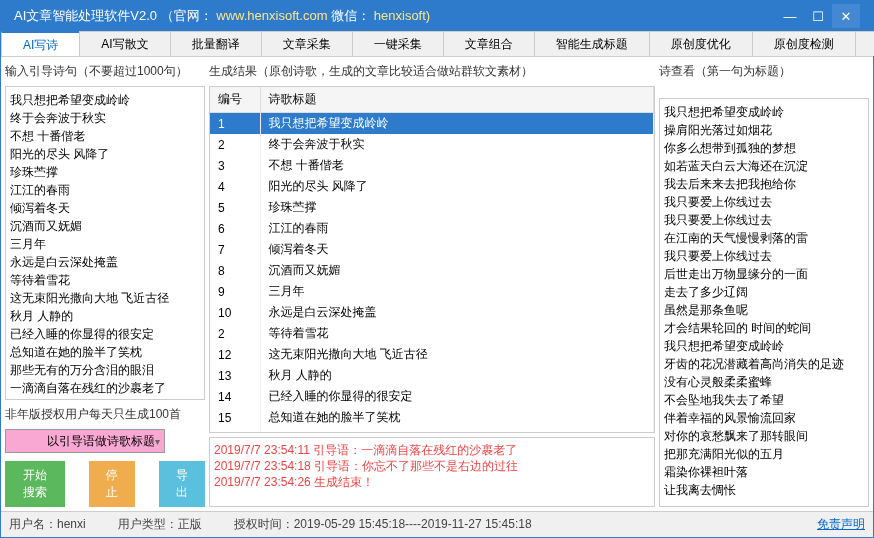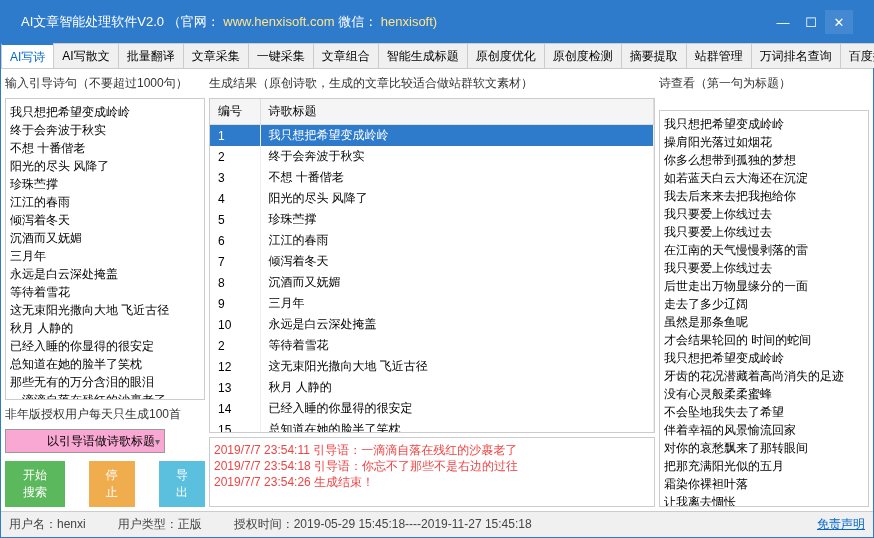--- a/index.html
+++ b/index.html
@@ -14,24 +14,24 @@
     .window {
       width: 100%;
       height: 100%;
       display: flex;
       flex-direction: column;
       border: 1px solid #2e7bcc;
     }
     .titlebar {
       background: #2e7bcc;
       color: #fff;
-      height: 42px;
+      height: 30px;
       display: flex;
       align-items: center;
-      padding: 0 20px;
+      padding: 0 13px;
       font-size: 13px;
     }
     .titlebar-text { flex: 1; }
     .titlebar-text .yellow { color: #ffe48a; }
     .window-controls { display: flex; gap: 0; }
     .win-btn {
       width: 28px;
       height: 24px;
       display: flex;
       align-items: center;
@@ -40,21 +40,21 @@
       color: #fff;
     }
     .win-btn.close { background: rgba(255,255,255,0.1); }
     .tabs {
       display: flex;
       background: #f5f5f5;
       border-bottom: 1px solid #ccc;
       height: 26px;
     }
     .tab {
-      padding: 4px 8px;
+      padding: 4px 21px;
       border: 1px solid #ccc;
       border-bottom: none;
       background: #f0f0f0;
       cursor: pointer;
       font-size: 12px;
       margin-right: -1px;
       white-space: nowrap;
       text-align: center;
     }
     .tab.active {

